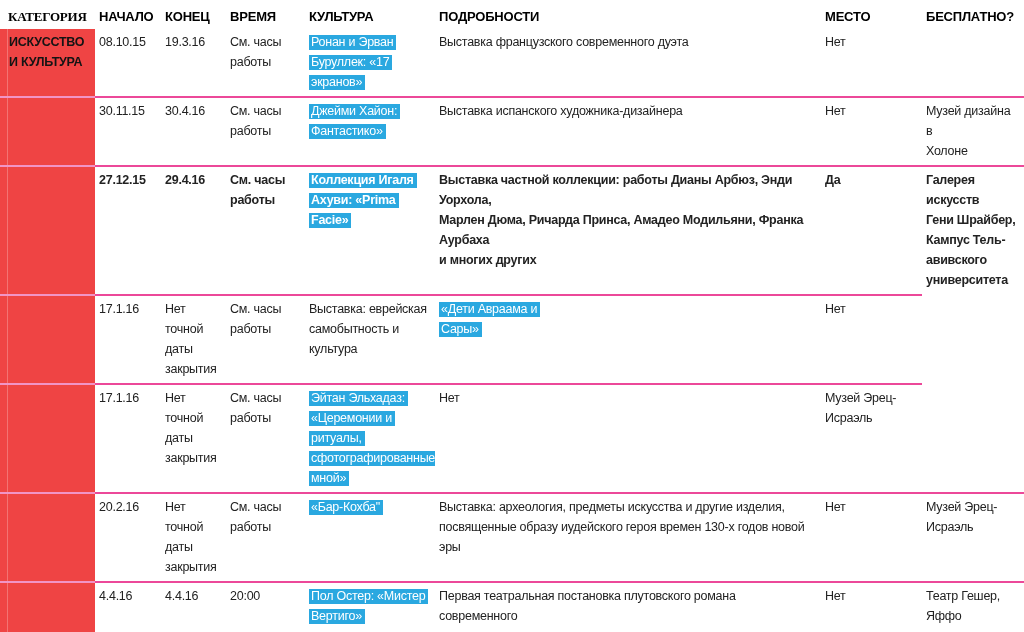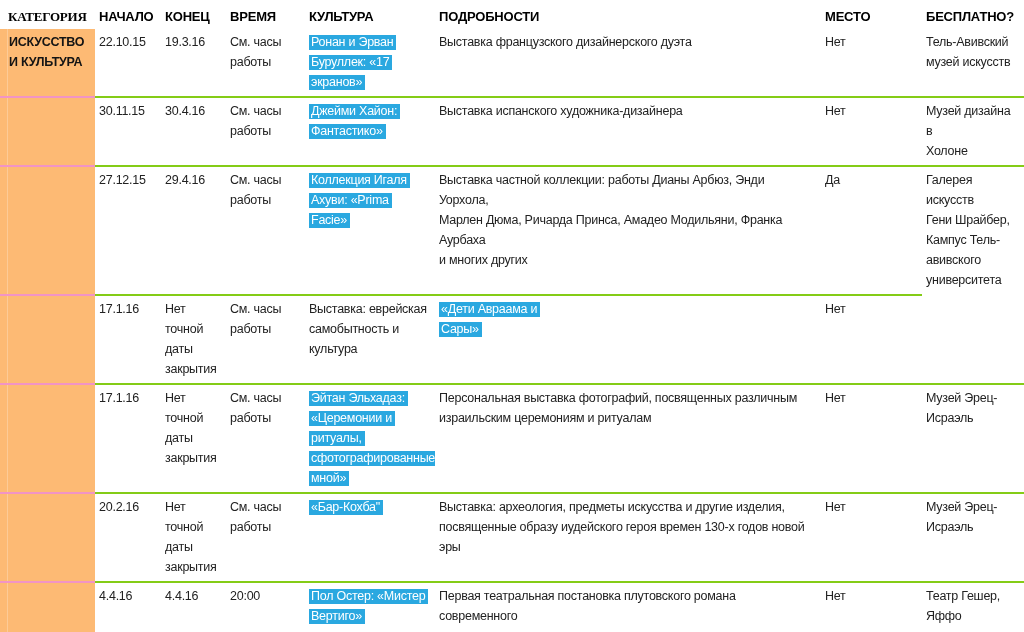--- a/index.html
+++ b/index.html
@@ -20,23 +20,23 @@
     white-space:nowrap;
   }
   .th.first { padding-left:8px;font-family:Liberation Serif, serif; }
   .td {
     font-size:12.5px; line-height:20px;
     letter-spacing:-0.25px;
     padding:3px 6px 4px 4px;
     white-space:pre-line;
     overflow:hidden;
   }
-  .tr + .tr .td { border-top:2px solid #84cc16; }
+  .tr + .tr .td { border-top:2px solid #ec4899; }
   .td.cat {
-    background:#fdba74;
+    background:#ef4444;
     padding-left:9px; font-weight:bold; color:#141414;
     position:relative;
   }
   .tr + .tr .td.cat { border-top-color:#f194c6; }
   .td.cat::before {
     content:""; position:absolute; left:7px; top:0; bottom:0; width:1px;
     background:rgba(255,255,255,0.25);
   }
   .hl {
     background:#2aa8e0; color:#ffffff;
@@ -56,46 +56,44 @@
     <div class="th">ВРЕМЯ</div>
     <div class="th">КУЛЬТУРА</div>
     <div class="th">ПОДРОБНОСТИ</div>
     <div class="th">МЕСТО</div>
     <div class="th">БЕСПЛАТНО?</div>
   </div>
   <div id="rows">
       <div class="tr" style="min-height: 56px;">
     <div class="td cat">ИСКУССТВО
 И КУЛЬТУРА</div>
-    <div class="td start">22.10.15</div>
+    <div class="td start">08.10.15</div>
     <div class="td end">19.3.16</div>
     <div class="td time">См. часы
 работы</div>
     <div class="td event"><span class="hl">Ронан и Эрван
 Буруллек: «17
 экранов»</span></div>
-    <div class="td details">Выставка французского дизайнерского дуэта</div>
+    <div class="td details">Выставка французского современного дуэта</div>
     <div class="td free">Нет</div>
-    <div class="td place">Тель-Авивский
-музей искусств</div>
   </div>
       <div class="tr" style="min-height: 51px;">
     <div class="td cat"></div>
     <div class="td start">30.11.15</div>
     <div class="td end">30.4.16</div>
     <div class="td time">См. часы
 работы</div>
     <div class="td event"><span class="hl">Джейми Хайон:
 Фантастико»</span></div>
     <div class="td details">Выставка испанского художника-дизайнера</div>
     <div class="td free">Нет</div>
     <div class="td place">Музей дизайна в
 Холоне</div>
   </div>
-      <div class="tr" style="min-height: 92px;">
+      <div class="tr" style="min-height: 92px; font-weight: bold;">
     <div class="td cat"></div>
     <div class="td start">27.12.15</div>
     <div class="td end">29.4.16</div>
     <div class="td time">См. часы
 работы</div>
     <div class="td event"><span class="hl">Коллекция Игаля
 Ахуви: «Prima Facie»</span></div>
     <div class="td details">Выставка частной коллекции: работы Дианы Арбюз, Энди Уорхола,
 Марлен Дюма, Ричарда Принса, Амадео Модильяни, Франка Аурбаха
 и многих других</div>
@@ -127,22 +125,20 @@
 точной
 даты
 закрытия</div>
     <div class="td time">См. часы
 работы</div>
     <div class="td event"><span class="hl">Эйтан Эльхадаз:
 «Церемонии и
 ритуалы,
 сфотографированные
 мной»</span></div>
-    <div class="td details">Персональная выставка фотографий, посвященных различным
-израильским церемониям и ритуалам</div>
     <div class="td free">Нет</div>
     <div class="td place">Музей Эрец-
 Исраэль</div>
   </div>
       <div class="tr" style="min-height: 70px; border-radius: 27px;">
     <div class="td cat"></div>
     <div class="td start">20.2.16</div>
     <div class="td end">Нет
 точной
 даты

